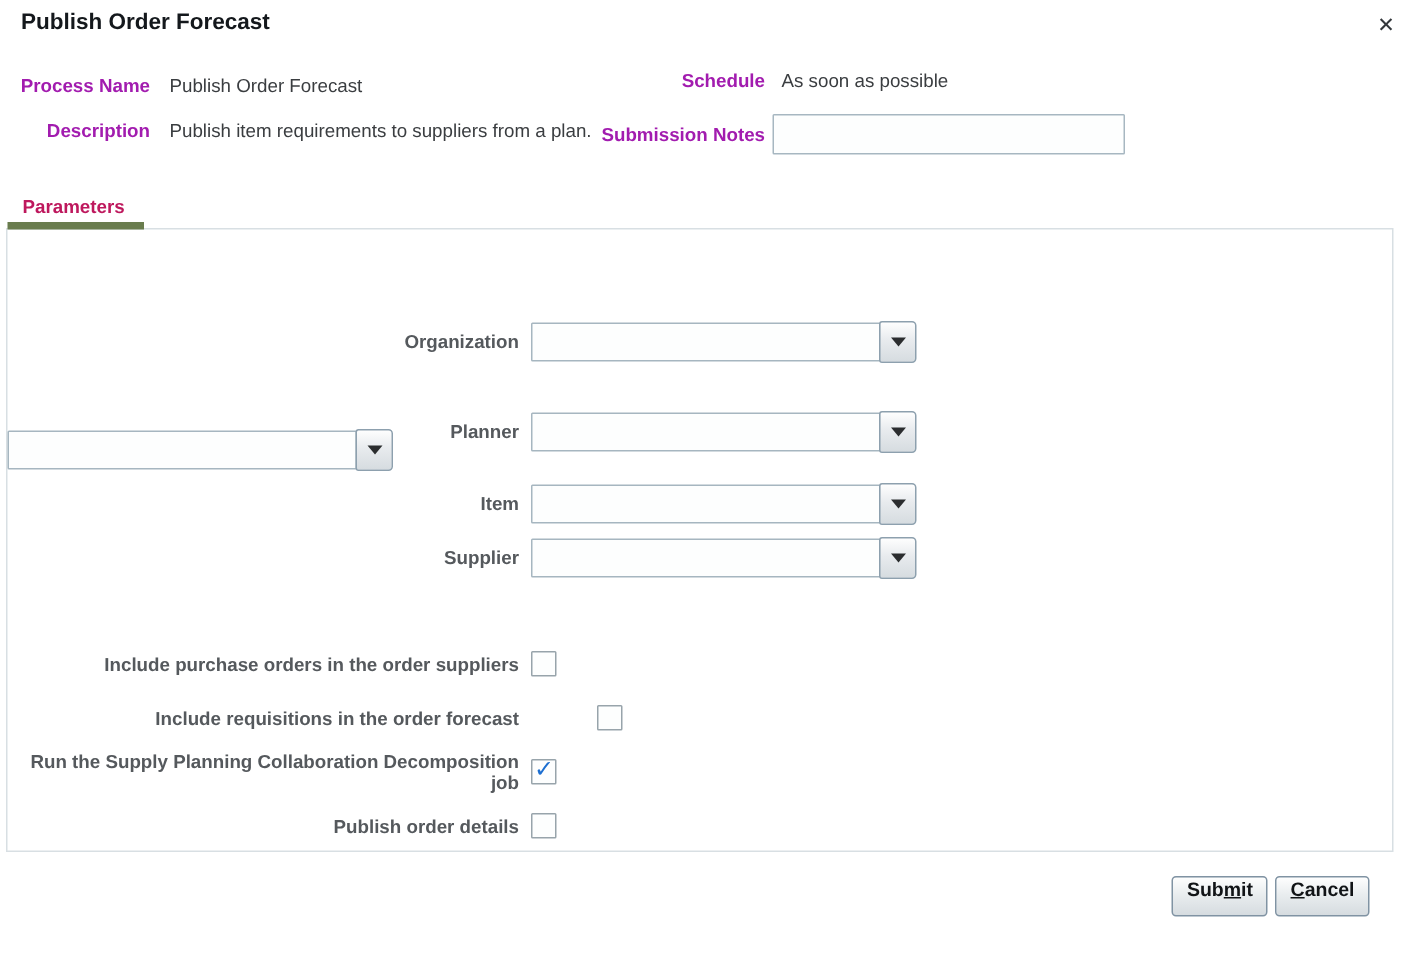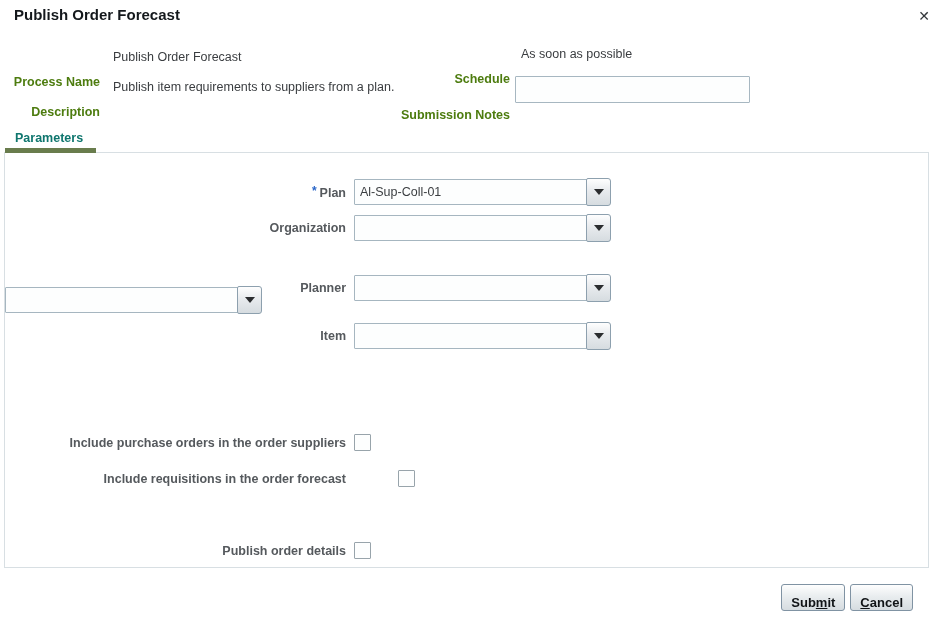--- a/index.html
+++ b/index.html
@@ -4,48 +4,48 @@
 <style>
   * { margin:0; padding:0; box-sizing:border-box; }
   html,body { background:#ffffff; }
   body { font-family:"Liberation Sans","DejaVu Sans",sans-serif; color:#36393c; }
   .page { position:relative; width:940px; height:640px; background:#ffffff; overflow:hidden; }
 
   .dlg-title { position:absolute; left:14px; top:6px; font-size:15px; font-weight:bold; color:#14181c; }
   .close-btn { position:absolute; left:913px; top:5px; width:22px; height:22px; display:flex; align-items:center; justify-content:center;
                font-size:14px; font-weight:bold; color:#33373b; cursor:pointer; }
 
-  .lbl { position:absolute; font-size:12.5px; font-weight:bold; color:#4d7c0f; text-align:right;margin-top:25px; }
+  .lbl { position:absolute; font-size:12.5px; font-weight:bold; color:#a21caf; text-align:right; }
   .val { position:absolute; font-size:12.5px; color:#3a3d40; }
 
   .notes-input { position:absolute; left:515px; top:76px; width:235px; height:27px; border:1px solid #a7b7c1;
                  background:#fdfefe; font-family:inherit; font-size:12.5px; color:#3a3d40; padding:0 5px; border-radius:1px; }
 
-  .tab-label { position:absolute; left:15px; top:131px; font-size:12.5px; font-weight:bold; color:#0f766e; cursor:pointer; }
+  .tab-label { position:absolute; left:15px; top:131px; font-size:12.5px; font-weight:bold; color:#be185d; cursor:pointer; }
   .tab-underline { position:absolute; left:5px; top:148px; width:91px; height:5px; background:#697c4d; z-index:2; }
 
   .panel { position:absolute; left:4px; top:152px; width:925px; height:416px; border:1px solid #d8dfe3; background:#ffffff; }
 
   .prow { position:absolute; left:0; width:100%; display:flex; align-items:center; }
   .plabel { width:341px; text-align:right; margin-right:8px; font-size:12.5px; font-weight:bold; color:#55595d; flex-shrink:0; }
   .req { color:#2a66c8; font-size:12px; vertical-align:2px; margin-right:3px; }
 
   .dd-input { width:233px; height:26px; border:1px solid #a6b6c0; background:#fdfefe; font-family:inherit;
               font-size:12.5px; color:#3b3e41; padding:0 5px; border-radius:1px; }
   .dd-btn { width:25px; height:28px; margin-left:-1px; border:1px solid #8da0ae; border-radius:2px 3px 3px 2px;
             background:linear-gradient(#fefefe, #e8ebee 45%, #d6dce0); display:flex; align-items:center; justify-content:center; cursor:pointer; }
   .dd-arrow { width:0; height:0; border-left:5px solid transparent; border-right:5px solid transparent; border-top:6px solid #2b2d2f; }
 
   .cbox { width:17px; height:17px; border:1px solid #98a4ab; background:#fdfefe; border-radius:1px; position:relative; cursor:pointer; flex-shrink:0; }
   .cbox .check-glyph { position:absolute; left:1px; top:-4px; font-size:16px; font-weight:bold; color:#1d6fd1; }
 
   .footer-btns { position:absolute; top:584px; right:27px; display:flex; gap:5px; }
   .btn { height:27px; padding:0 9px; border:1px solid #8093a3; border-radius:3px;
          background:linear-gradient(#fefefe, #e9edef 45%, #d6dce0); font-family:inherit; font-size:13px; font-weight:bold;
-         color:#111417; cursor:pointer; display:flex; align-items:flex-end; }
+         color:#111417; cursor:pointer; display:flex; align-items:flex-start; }
   .btn u { text-decoration:underline; }
 </style>
 </head>
 <body>
 
 <div class="page">
 
   <div class="dlg-title">Publish Order Forecast</div>
   <div class="close-btn">✕</div>
 
@@ -59,27 +59,20 @@
   <div class="val" style="left:521px; top:47px;">As soon as possible</div>
 
   <div class="lbl" style="left:380px; top:83px; width:130px;">Submission Notes</div>
   <input class="notes-input" type="text" value="" style="">
 
   <div class="tab-label">Parameters</div>
   <div class="tab-underline"></div>
 
   <div class="panel">
 
-    <div class="prow" style="top:25px; height:28px;">
-      <div class="plabel"><span class="req">*</span><span>Plan</span></div>
-      <input class="dd-input" type="text" value="Al-Sup-Coll-01" style="">
-      <div class="dd-btn">
-          <span class="dd-arrow"></span>
-        </div>
-    </div>
 
     <div class="prow" style="top:61px; height:28px;">
       <div class="plabel">Organization</div>
       <input class="dd-input" type="text" value="" style="">
       <div class="dd-btn">
           <span class="dd-arrow"></span>
         </div>
     </div>
 
     <div class="prow" style="top:97px; height:28px;margin-top:24px;">
@@ -98,32 +91,45 @@
     </div>
 
     <div class="prow" style="top:169px; height:28px;">
       <div class="plabel">Item</div>
       <input class="dd-input" type="text" value="" style="">
       <div class="dd-btn">
           <span class="dd-arrow"></span>
         </div>
     </div>
 
+    <div class="prow" style="top:205px; height:28px;">
+      <div class="plabel">Supplier</div>
+      <input class="dd-input" type="text" value="" style="">
+      <div class="dd-btn">
+          <span class="dd-arrow"></span>
+        </div>
+    </div>
 
 
     <div class="prow" style="top:281px; height:17px;">
       <div class="plabel">Include purchase orders in the order suppliers</div>
       <span class="cbox"></span>
     </div>
 
     <div class="prow" style="top:317px; height:17px;gap:44px;">
       <div class="plabel">Include requisitions in the order forecast</div>
       <span class="cbox"></span>
     </div>
 
+    <div class="prow" style="top:353px; height:17px;">
+      <div class="plabel">Run the Supply Planning Collaboration Decomposition job</div>
+      <span class="cbox">
+          <span class="check-glyph">✓</span>
+        </span>
+    </div>
 
     <div class="prow" style="top:389px; height:17px;">
       <div class="plabel">Publish order details</div>
       <span class="cbox"></span>
     </div>
 
   </div>
 
   <div class="footer-btns">
     <button class="btn">

